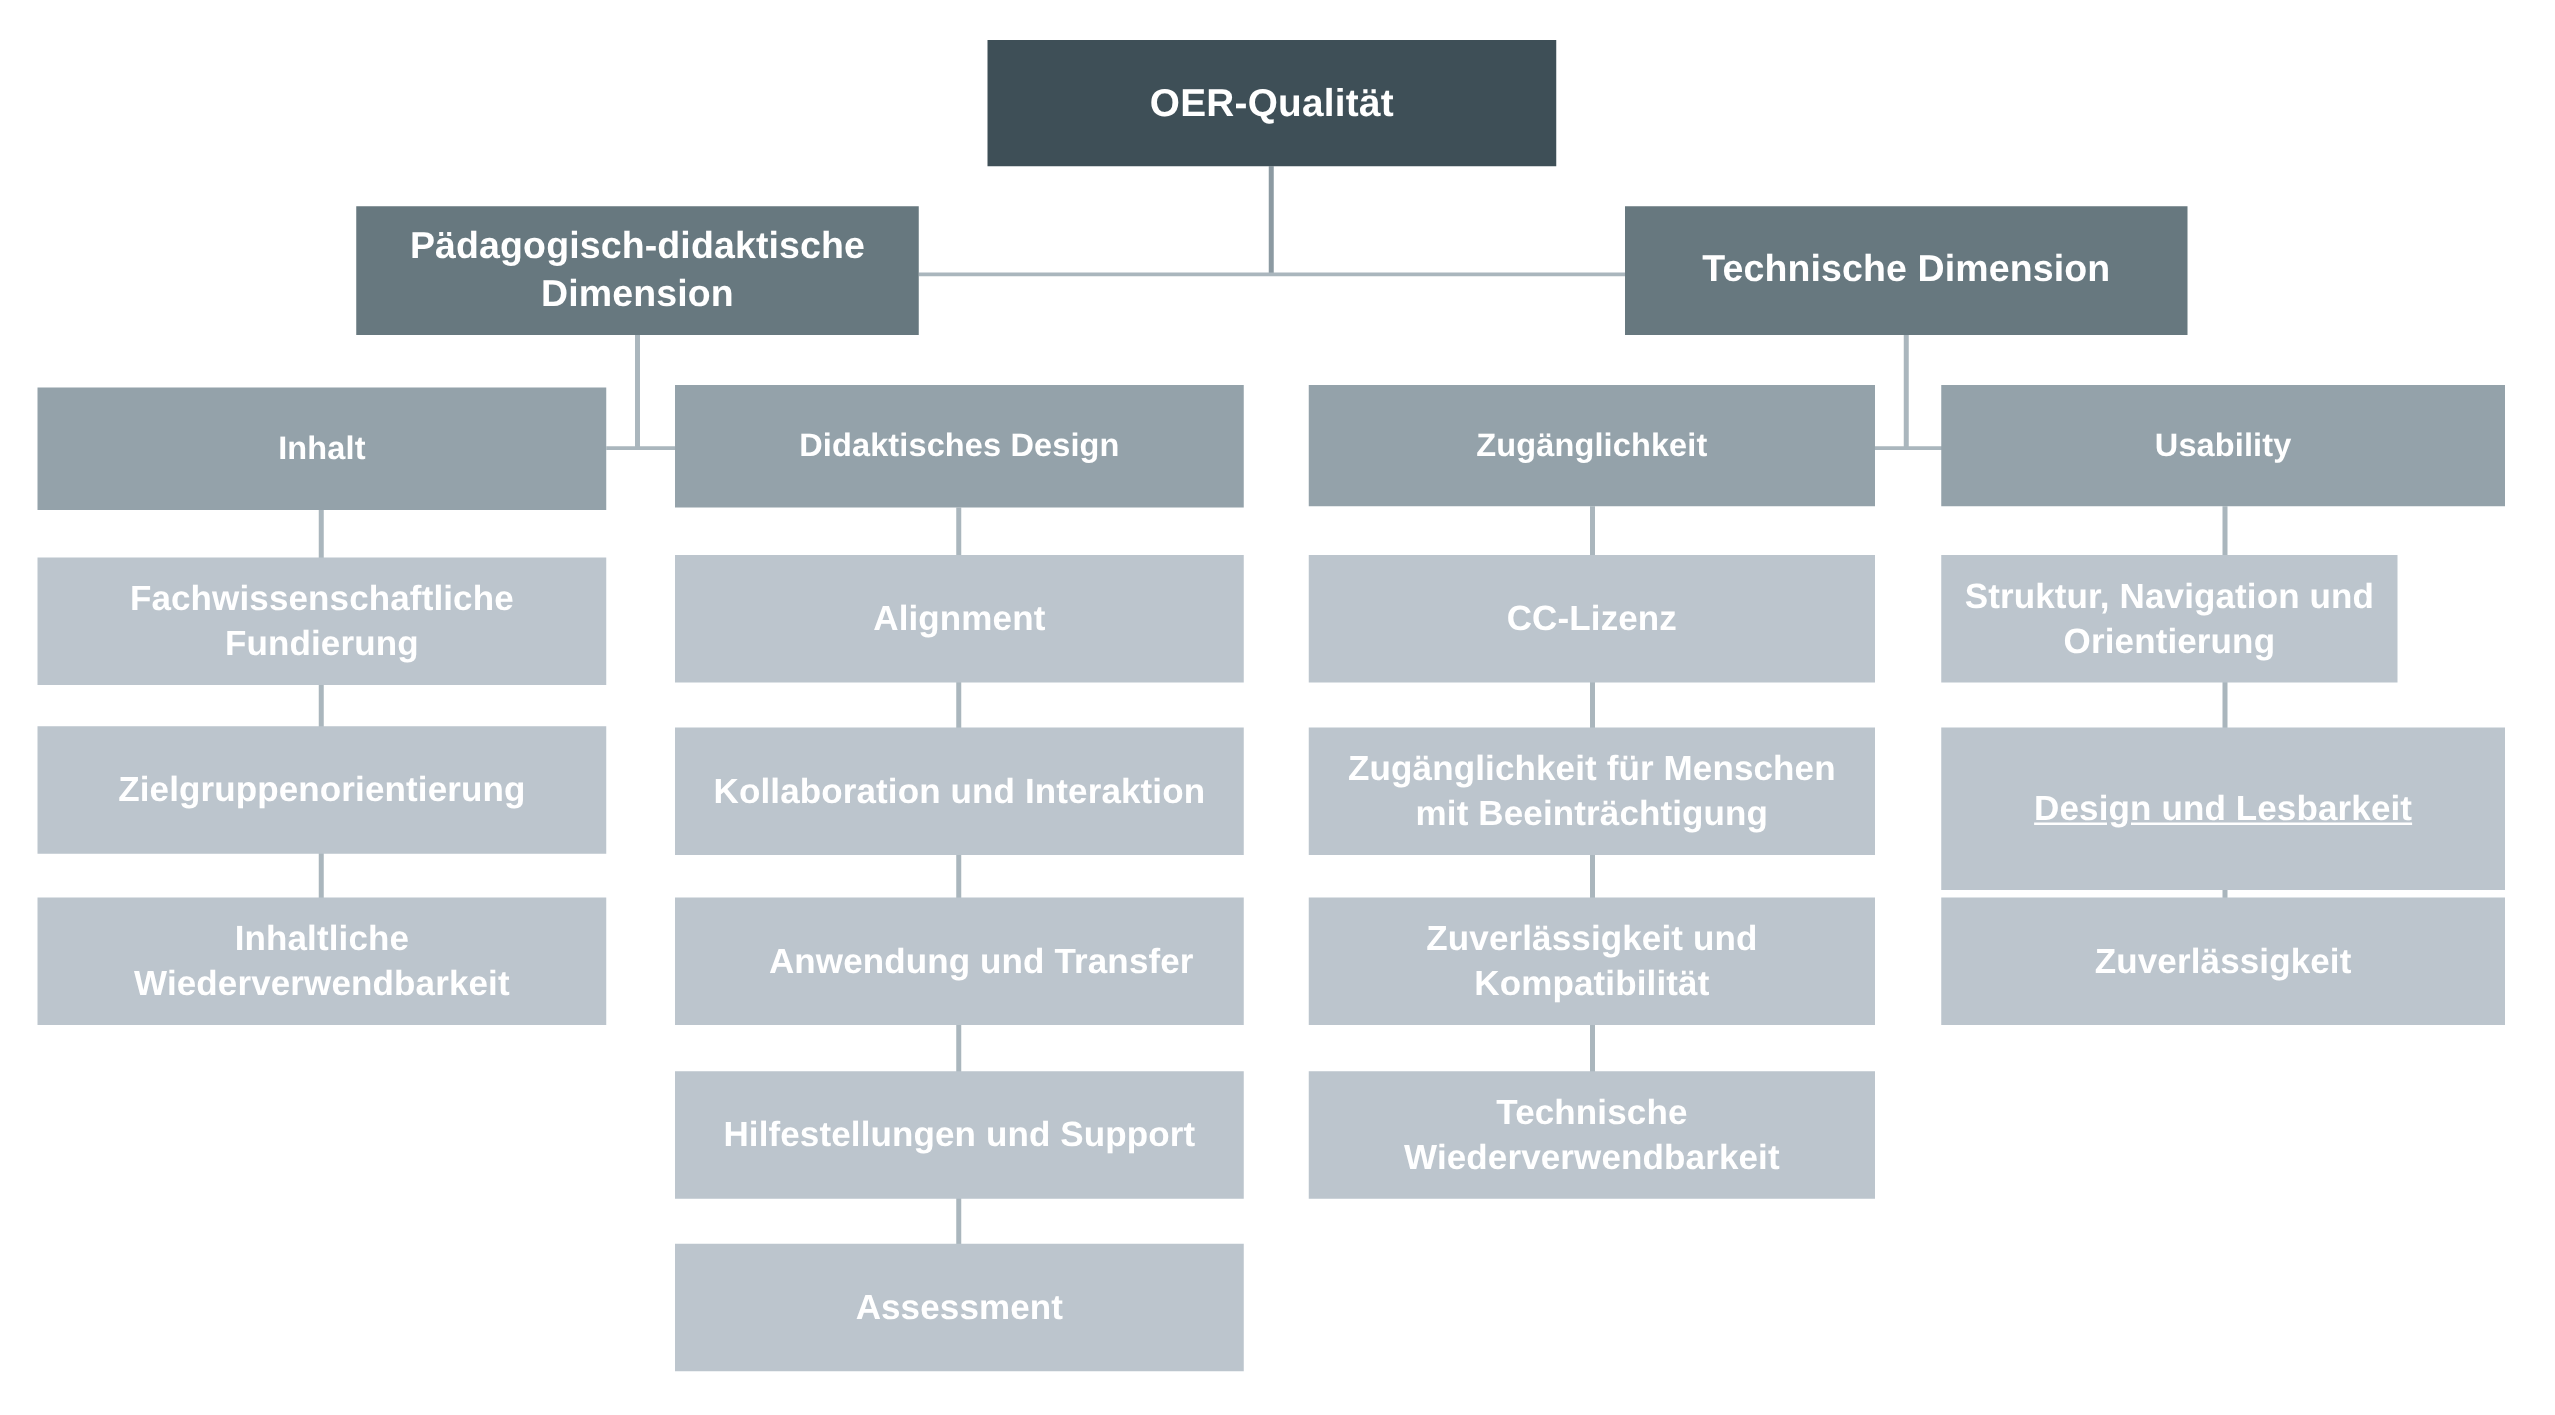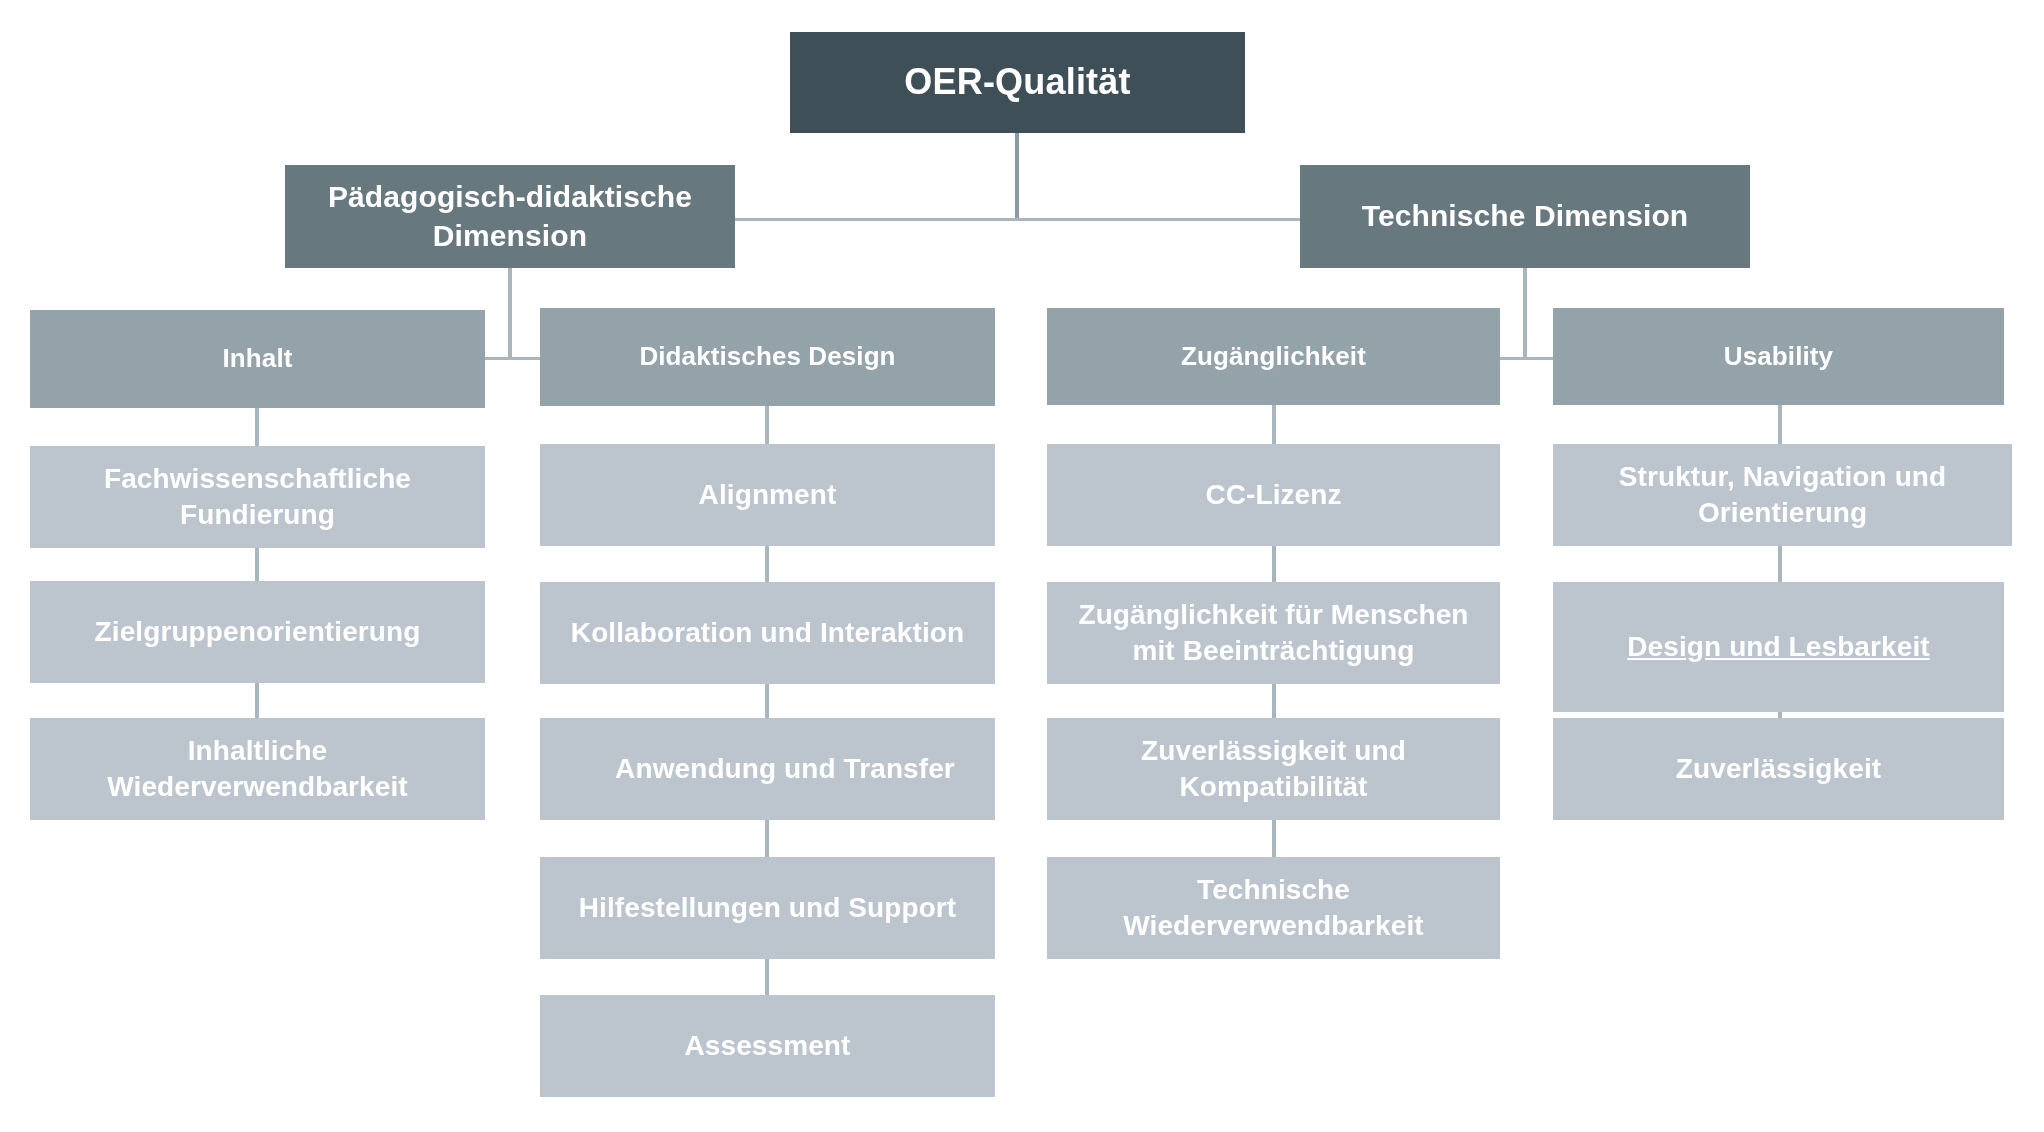--- a/index.html
+++ b/index.html
@@ -27,21 +27,21 @@
     text-align: center;
     color: #ffffff;
     font-weight: bold;
     line-height: 1.28;
     box-sizing: border-box;
     padding: 4px 10px;
     z-index: 2;
   }
   .node.root {
     background: #3e4f57;
-    font-size: 36px;
+    font-size: 31px;
     letter-spacing: 0.2px;
   }
   .node.dimension {
     background: #67787f;
     font-size: 30px;
     letter-spacing: 0.1px;
   }
   .node.category {
     background: #94a2aa;
     font-size: 26px;
@@ -102,17 +102,17 @@
   <div class="node leaf" style="left:540px; top:582px; width:455px; height:102px;">Kollaboration und Interaktion</div>
   <div class="node leaf" style="left:540px; top:718px; width:455px; height:102px;padding-left:45px;">Anwendung und Transfer</div>
   <div class="node leaf" style="left:540px; top:857px; width:455px; height:102px;">Hilfestellungen und Support</div>
   <div class="node leaf" style="left:540px; top:995px; width:455px; height:102px;">Assessment</div>
 
   <div class="node leaf" style="left:1047px; top:582px; width:453px; height:102px;">Zugänglichkeit für Menschen mit Beeinträchtigung</div>
   <div class="node leaf" style="left:1047px; top:444px; width:453px; height:102px;">CC-Lizenz</div>
   <div class="node leaf" style="left:1047px; top:718px; width:453px; height:102px;">Zuverlässigkeit und Kompatibilität</div>
   <div class="node leaf" style="left:1047px; top:857px; width:453px; height:102px;">Technische Wiederverwendbarkeit</div>
 
-  <div class="node leaf" style="left:1553px; top:444px; width:459px; height:102px;">Struktur, Navigation und Orientierung</div>
+  <div class="node leaf" style="left:1553px; top:444px; width:365px; height:102px;">Struktur, Navigation und Orientierung</div>
   <div class="node leaf" style="left:1553px; top:582px; width:451px; height:130px;text-decoration:underline;">Design und Lesbarkeit</div>
   <div class="node leaf" style="left:1553px; top:718px; width:451px; height:102px;">Zuverlässigkeit</div>
 
 </div>
 
 </body></html>

